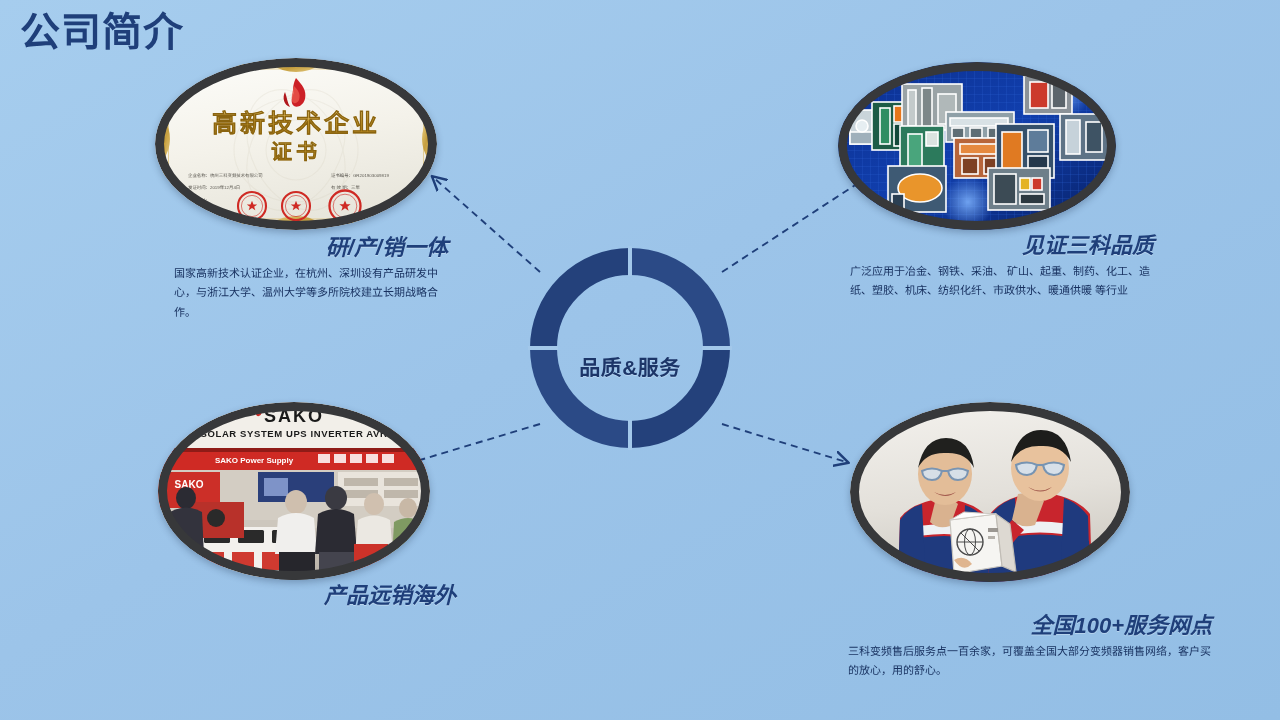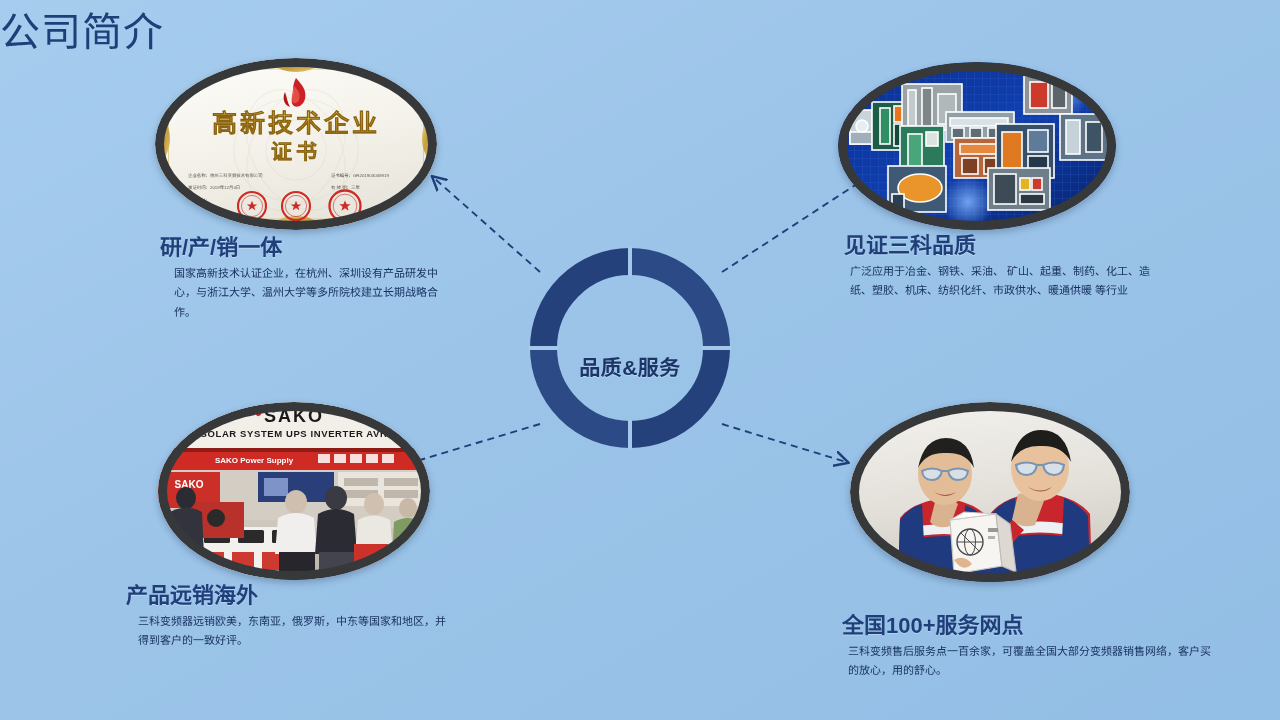--- a/index.html
+++ b/index.html
@@ -19,27 +19,27 @@
     position: relative;
     width: 1280px;
     height: 720px;
     background: linear-gradient(150deg, #a6cdee 0%, #9cc4e9 45%, #93bee5 100%);
     overflow: hidden;
   }
 
   
   .slide-title {
     position: absolute;
-    left: 0;
+    left: 20px;
     top: 8px;
     font-size: 40px;
     line-height: 1.2;
     letter-spacing: 1px;
     color: #1f3f7a;
-    font-weight: 400;
+    font-weight: 700;
     white-space: nowrap;
   }
 
   
   .center-hub {
     position: absolute;
     left: 524px;
     top: 242px;
     width: 212px;
     height: 212px;
@@ -77,24 +77,25 @@
   }
 
   
   .quad {
     position: absolute;
   }
   .quad-heading {
     font-size: 22px;
     font-weight: bold;
     color: #1f3f7a;
-    text-align: left;
+    text-align: right;
     line-height: 1.25;
     margin: 0 0 2px 0;
     text-shadow: 0 1px 0 rgba(255,255,255,0.3);
+    font-style: italic;
   }
   .quad-body {
     font-size: 11px;
     line-height: 19.5px;
     color: #17305f;
     margin: 0;
   }
 
   .quad-tl { left: 160px; top: 234px; width: 288px; }
   .quad-tl .quad-body { text-align: left; padding-left: 14px; }
@@ -516,21 +517,20 @@
     <div class="quad-body">国家高新技术认证企业，在杭州、深圳设有产品研发中心，与浙江大学、温州大学等多所院校建立长期战略合作。</div>
   </div>
 
   <div class="quad quad-tr">
     <div class="quad-heading">见证三科品质</div>
     <div class="quad-body">广泛应用于冶金、钢铁、采油、 矿山、起重、制药、化工、造纸、塑胶、机床、纺织化纤、市政供水、暖通供暖 等行业</div>
   </div>
 
   <div class="quad quad-bl">
     <div class="quad-heading">产品远销海外</div>
-    <div class="quad-body">三科变频器远销欧美，东南亚，俄罗斯，中东等国家和地区，并得到客户的一致好评。</div>
   </div>
 
   <div class="quad quad-br">
     <div class="quad-heading">全国100+服务网点</div>
     <div class="quad-body">三科变频售后服务点一百余家，可覆盖全国大部分变频器销售网络，客户买的放心，用的舒心。</div>
   </div>
 
 </div>
 
 </body></html>

